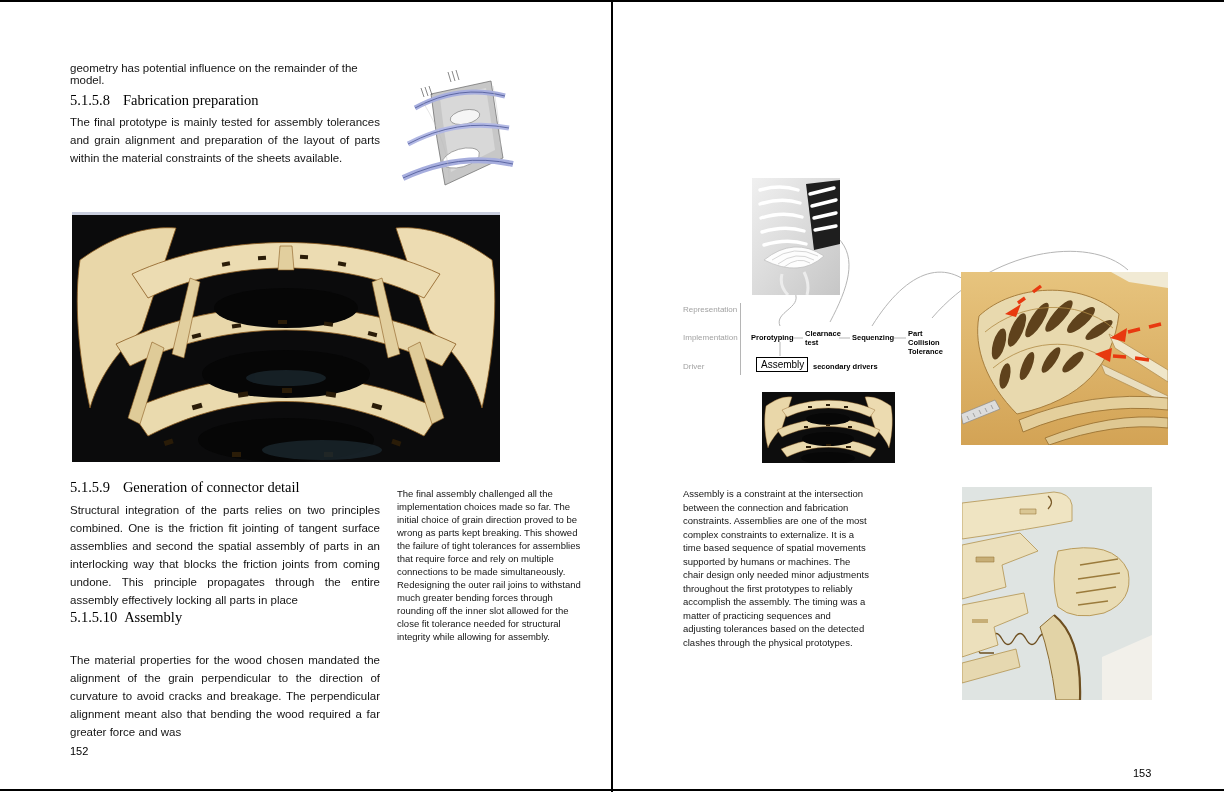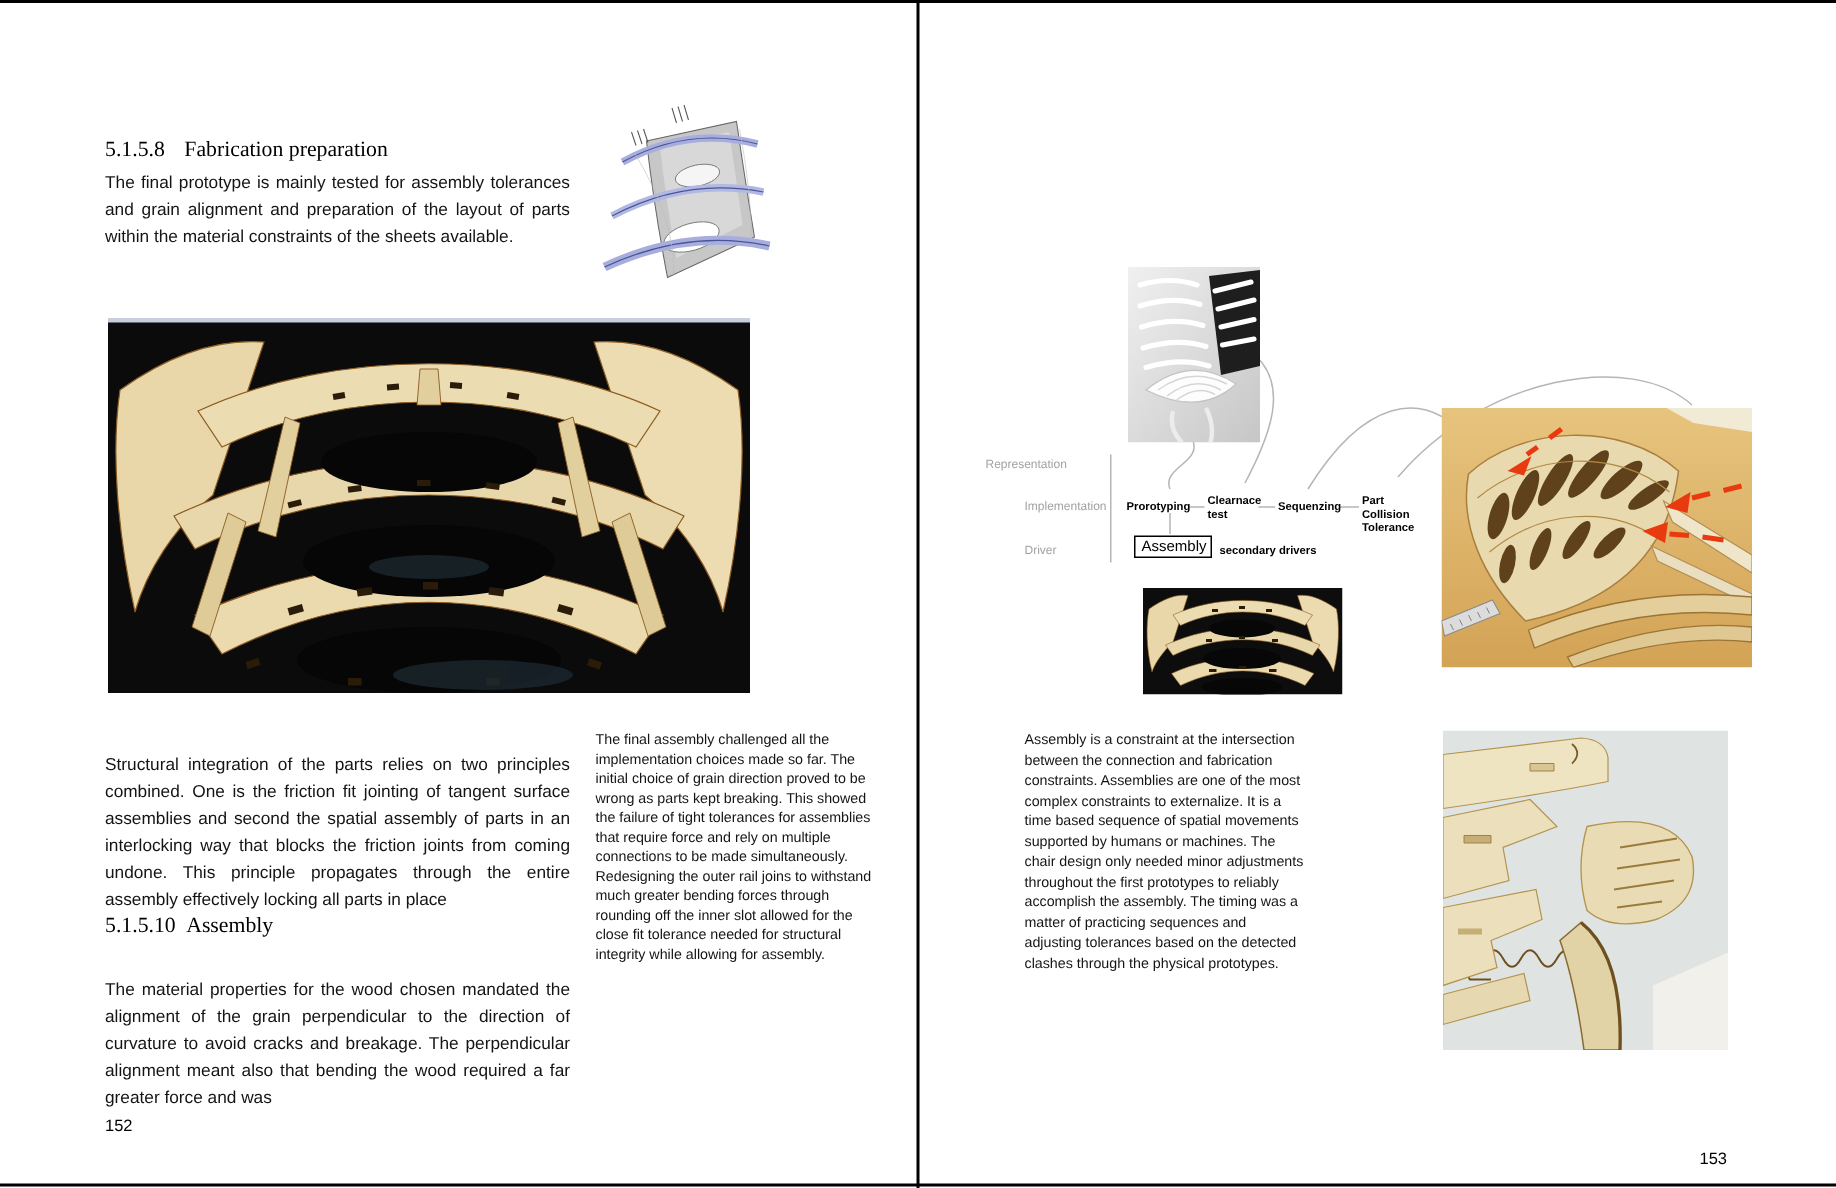--- a/index.html
+++ b/index.html
@@ -24,20 +24,21 @@
 </style>
 </head>
 <body>
 
 <div class="spread">
 
   <div class="rule" style="left:0;top:0;width:1224px;height:2px;"></div>
   <div class="rule" style="left:0;top:789px;width:1224px;height:2px;"></div>
   <div class="rule" style="left:611px;top:0;width:2px;height:792px;"></div>
 
+  <div class="abs intro-text" style="left:70px;top:62px;width:320px;">geometry has potential influence on the remainder of the model.</div>
 
   <h3 class="abs sec-head" style="left:70px;top:92px;">
     <span class="sec-num">5.1.5.8</span><span>Fabrication preparation</span>
   </h3>
   <div class="abs body-text" style="left:70px;top:113px;width:310px;">The final prototype is mainly tested for assembly tolerances and grain alignment and preparation of the layout of parts within the material constraints of the sheets available.</div>
 
   <div class="abs" style="left:393px;top:68px;width:130px;height:132px;">
     <svg viewBox="0 0 130 132" width="130" height="132">
       <g>
         <path d="M38,26 L98,13 Q104,54 110,90 L52,117 Q43,70 38,26 Z" fill="#c7c7c7" stroke="#666" stroke-width="0.7"></path>
@@ -110,20 +111,23 @@
         <rect x="252" y="240" width="9" height="5"></rect>
         <rect x="320" y="228" width="9" height="5" transform="rotate(18 324 230)"></rect>
       </g>
       <g fill="#1d2b33" opacity="0.7">
         <ellipse cx="250" cy="238" rx="60" ry="10"></ellipse>
         <ellipse cx="214" cy="166" rx="40" ry="8"></ellipse>
       </g>
     </svg>
   </div>
 
+  <h3 class="abs sec-head" style="left:70px;top:479px;">
+    <span class="sec-num">5.1.5.9</span><span>Generation of connector detail</span>
+  </h3>
   <div class="abs body-text" style="left:70px;top:501px;width:310px;">Structural integration of the parts relies on two principles combined. One is the friction fit jointing of tangent surface assemblies and second the spatial assembly of parts in an interlocking way that blocks the friction joints from coming undone. This principle propagates through the entire assembly effectively locking all parts in place</div>
 
   <h3 class="abs sec-head" style="left:70px;top:609px;">
     <span class="sec-num" style="margin-right:7px;margin-top:32px;">5.1.5.10</span><span>Assembly</span>
   </h3>
   <div class="abs body-text" style="left:70px;top:631px;width:310px;margin-top:20px;">The material properties for the wood chosen mandated the alignment of the grain perpendicular to the direction of curvature to avoid cracks and breakage. The perpendicular alignment meant also that bending the wood required a far greater force and was</div>
 
   <div class="abs sidenote" style="left:397px;top:487px;width:192px;">The final assembly challenged all the implementation choices made so far. The initial choice of grain direction proved to be wrong as parts kept breaking. This showed the failure of tight tolerances for assemblies that require force and rely on multiple connections to be made simultaneously. Redesigning the outer rail joins to withstand much greater bending forces through rounding off the inner slot allowed for the close fit tolerance needed for structural integrity while allowing for assembly.</div>
 
   <div class="abs pagenum" style="left:70px;top:745px;">152</div>
@@ -170,21 +174,21 @@
             <path d="M32,89 Q46,78 58,85"></path>
         </g>
       </g>
       <g stroke="#ececec" stroke-width="3" fill="none">
         <path d="M30,96 Q27,108 36,117"></path>
           <path d="M52,94 Q58,106 55,117"></path>
       </g>
     </svg>
   </div>
 
-  <div class="abs diag-label" style="left:657px;top:305px;">Representation</div>
+  <div class="abs diag-label" style="left:683px;top:305px;">Representation</div>
   <div class="abs diag-label" style="left:683px;top:333px;text-align:right;">Implementation</div>
   <div class="abs diag-label" style="left:683px;top:362px;">Driver</div>
   <div class="abs" style="left:740px;top:303px;width:1px;height:72px;background:#b5b5b5;"></div>
 
   <div class="abs flow-item" style="left:751px;top:333px;width:44px;">Prorotyping</div>
   <div class="abs flow-item" style="left:805px;top:329px;width:34px;">Clearnace test</div>
   <div class="abs flow-item" style="left:852px;top:333px;width:42px;">Sequenzing</div>
   <div class="abs flow-item" style="left:908px;top:329px;width:42px;">Part Collision Tolerance</div>
 
   <div class="abs driver-box" style="left:756px;top:357px;width:52px;height:15px;">

